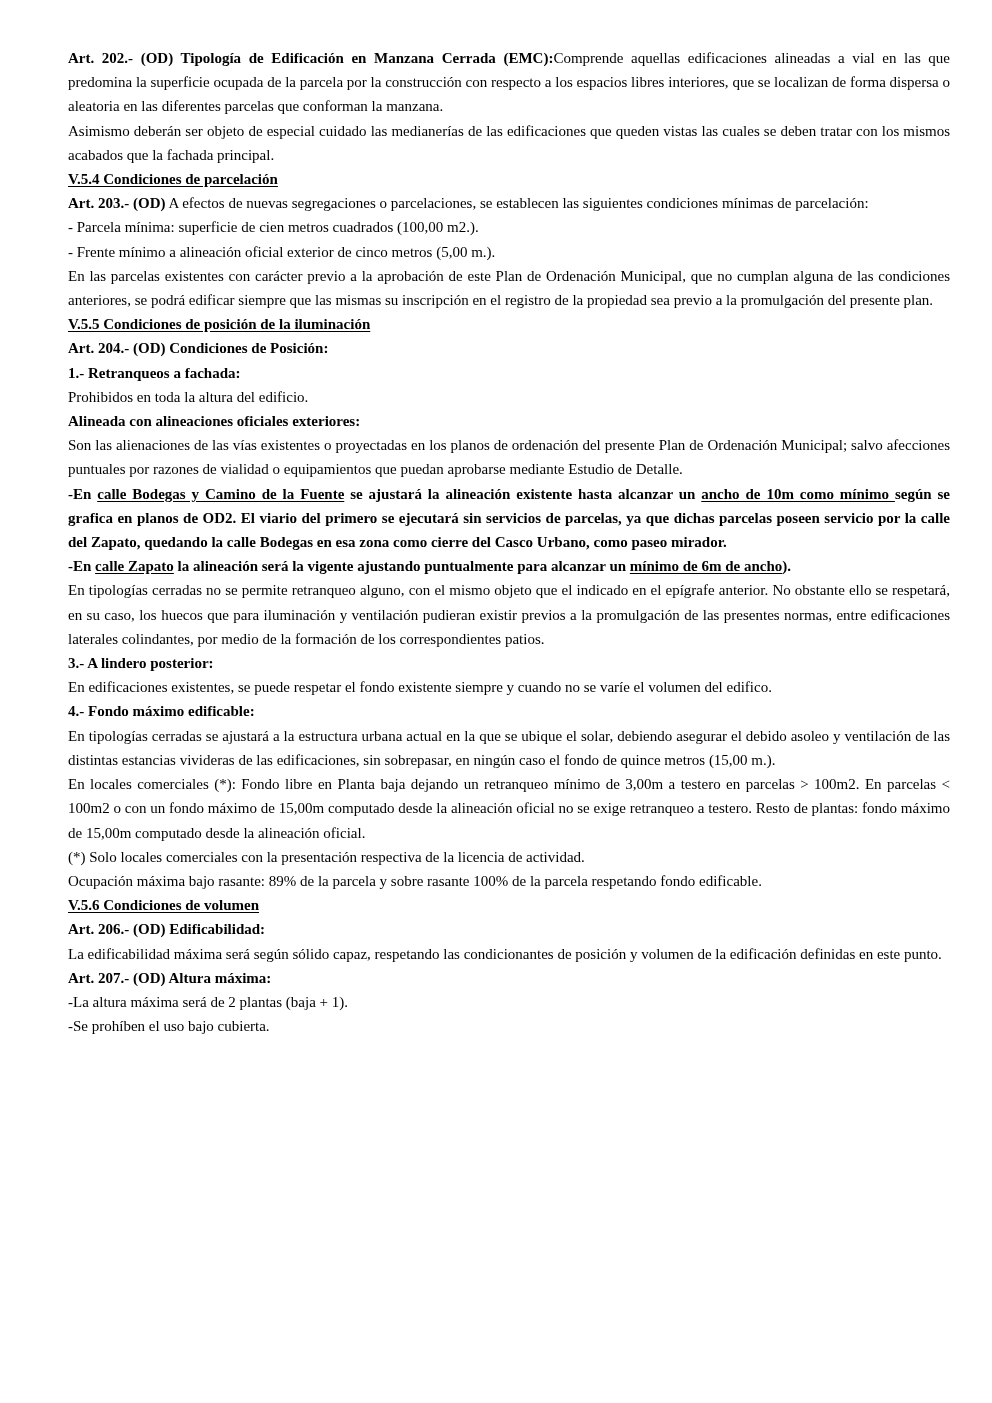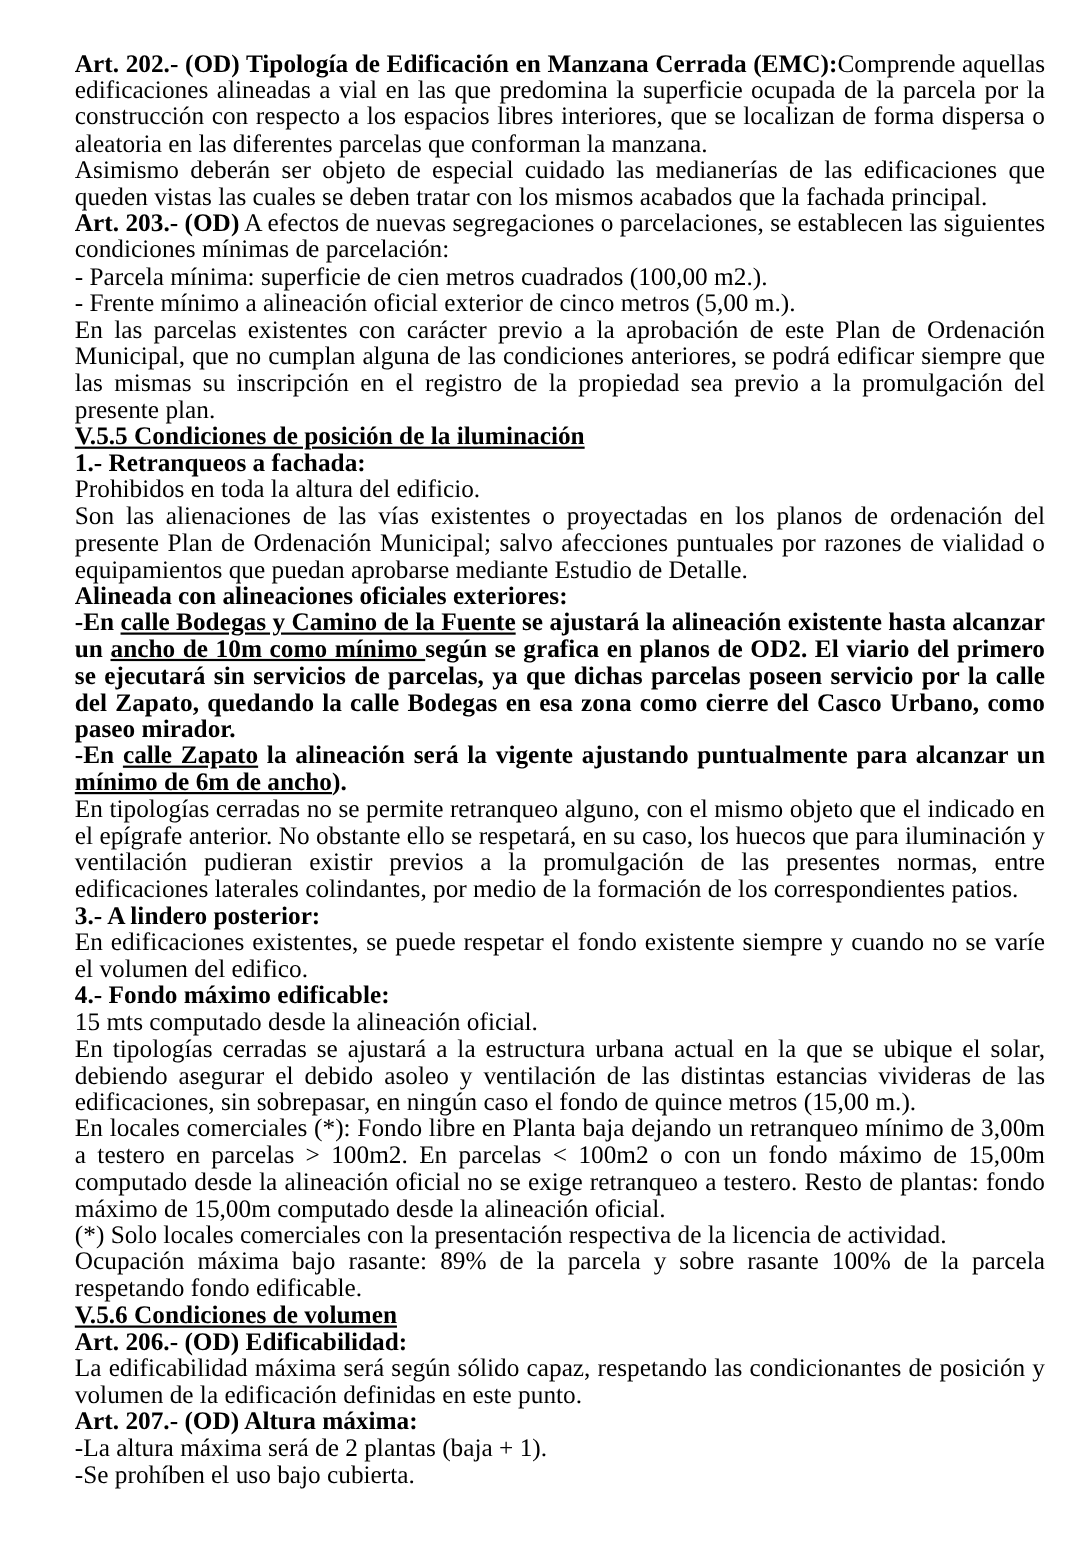--- a/index.html
+++ b/index.html
@@ -19,21 +19,21 @@
   .page {
     position: relative;
     box-sizing: border-box;
     width: 992px;
     height: 1403px;
     padding: 46px 44px 0 68px;
     background: #ffffff;
   }
   .doc {
     width: 882px;
-    font-size: 23px;
+    font-size: 15px;
     line-height: 24.2px;
     text-align: justify;
     text-justify: inter-word;
     hyphens: none;
   }
   .p {
     margin: 0;
     text-align: justify;
     text-indent: 0;
   }
@@ -45,54 +45,55 @@
 </head>
 <body>
 
 <div class="page">
   <div class="doc">
 
     <p class="p"><b>Art. 202.- (OD) Tipología de Edificación en Manzana Cerrada (EMC):</b><span>Comprende aquellas edificaciones alineadas a vial en las que predomina la superficie ocupada de la parcela por la construcción con respecto a los espacios libres interiores, que se localizan de forma dispersa o aleatoria en las diferentes parcelas que conforman la manzana.</span></p>
 
     <p class="p"><span>Asimismo deberán ser objeto de especial cuidado las medianerías de las edificaciones que queden vistas las cuales se deben tratar con los mismos acabados que la fachada principal.</span></p>
 
+    <p class="p nojust"><span class="bu">V.5.4 Condiciones de parcelación</span></p>
 
     <p class="p"><b>Art. 203.- (OD)</b><span> A efectos de nuevas segregaciones o parcelaciones, se establecen las siguientes condiciones mínimas de parcelación:</span></p>
 
     <p class="p nojust"><span>- Parcela mínima: superficie de cien metros cuadrados (100,00 m2.).</span></p>
 
     <p class="p nojust"><span>- Frente mínimo a alineación oficial exterior de cinco metros (5,00 m.).</span></p>
 
     <p class="p"><span>En las parcelas existentes con carácter previo a la aprobación de este Plan de Ordenación Municipal, que no cumplan alguna de las condiciones anteriores, se podrá edificar siempre que las mismas su inscripción en el registro de la propiedad sea previo a la promulgación del presente plan.</span></p>
 
     <p class="p nojust"><span class="bu">V.5.5 Condiciones de posición de la iluminación</span></p>
 
+    <p class="p nojust"><b>Art. 204.- (OD) Condiciones de Posición:</b></p>
 
     <p class="p nojust"><b>1.- Retranqueos a fachada:</b></p>
 
     <p class="p nojust"><span>Prohibidos en toda la altura del edificio.</span></p>
 
+    <p class="p nojust"><b>Alineada con alineaciones oficiales exteriores:</b></p>
+
     <p class="p"><span>Son las alienaciones de las vías existentes o proyectadas en los planos de ordenación del presente Plan de Ordenación Municipal; salvo afecciones puntuales por razones de vialidad o equipamientos que puedan aprobarse mediante Estudio de Detalle.</span></p>
-
-    <p class="p nojust"><b>Alineada con alineaciones oficiales exteriores:</b></p>
 
     <p class="p"><span class="b">-En </span><span class="bu">calle Bodegas y Camino de la Fuente</span><span class="b"> se ajustará la alineación existente hasta alcanzar un </span><span class="bu">ancho de 10m como mínimo </span><span class="b">según se grafica en planos de OD2. El viario del primero se ejecutará sin servicios de parcelas, ya que dichas parcelas poseen servicio por la calle del Zapato, quedando la calle Bodegas en esa zona como cierre del Casco Urbano, como paseo mirador.</span></p>
 
     <p class="p"><span class="b">-En </span><span class="bu">calle Zapato</span><span class="b"> la alineación será la vigente ajustando puntualmente para alcanzar un </span><span class="bu">mínimo de 6m de ancho</span><span class="b">).</span></p>
 
 
     <p class="p"><span>En tipologías cerradas no se permite retranqueo alguno, con el mismo objeto que el indicado en el epígrafe anterior. No obstante ello se respetará, en su caso, los huecos que para iluminación y ventilación  pudieran existir previos a la promulgación de las presentes normas, entre edificaciones laterales colindantes, por medio de la formación de los correspondientes patios.</span></p>
 
     <p class="p nojust"><b>3.- A lindero posterior:</b></p>
 
     <p class="p"><span>En edificaciones existentes, se puede respetar el fondo existente siempre y cuando no se varíe el volumen del edifico.</span></p>
 
     <p class="p nojust"><b>4.- Fondo máximo edificable:</b></p>
 
-    <p class="p nojust"><span>15 mts computado desde la alineación oficial.</span></p>
 
     <p class="p"><span>En tipologías cerradas se ajustará a la estructura urbana actual en la que se ubique el solar, debiendo asegurar el debido asoleo y ventilación de las distintas estancias vivideras de las edificaciones, sin sobrepasar, en ningún caso el fondo de quince metros (15,00 m.).</span></p>
 
     <p class="p"><span class="u">En locales comerciales</span><span> (*): Fondo libre en Planta baja dejando un retranqueo mínimo de 3,00m a testero en parcelas &gt; 100m2. En parcelas &lt; 100m2 o con un fondo máximo de 15,00m  computado desde la alineación oficial no se exige retranqueo a testero. Resto de plantas: fondo máximo de 15,00m  computado desde la alineación oficial.</span></p>
 
     <p class="p nojust"><span>(*) Solo locales comerciales con la presentación respectiva de la licencia de actividad.</span></p>
 
 
     <p class="p"><span class="u">Ocupación máxima bajo rasante</span><span>: 89% de la parcela y </span><span class="u">sobre rasante</span><span> 100% de la parcela respetando  fondo edificable.</span></p>
 

